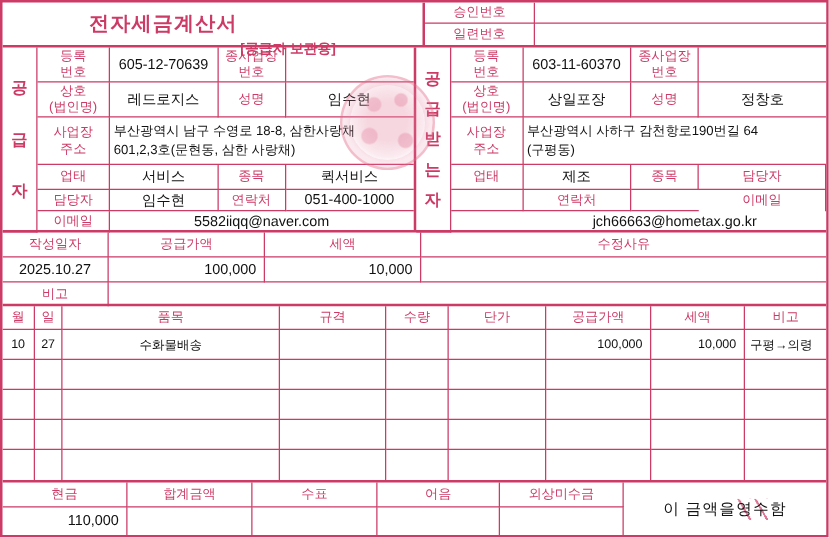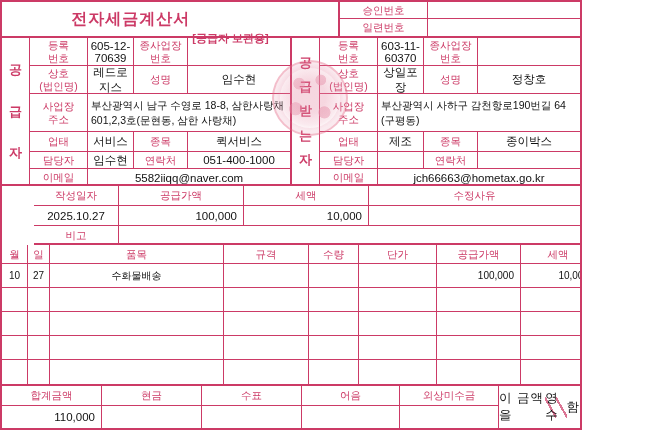--- a/index.html
+++ b/index.html
@@ -1,19 +1,19 @@
 <!DOCTYPE html>
 <html style="--accent: #cc3a66; --ink: #111111; --seal: #e58ca6;"><head>
 <meta charset="utf-8">
 <style>
   :root { --accent:#cc3a66; --ink:#111111; --seal:#e58ca6; }
   * { margin:0; padding:0; box-sizing:border-box; }
   body { background:#ffffff; font-family:"Liberation Sans","DejaVu Sans",sans-serif; }
   .sheet{
-    position:relative; width:582px; height:430px; background:#fff;
+    position:relative; width:663px; height:430px; background:#fff;
     border:2px solid var(--accent); color:var(--ink); overflow:hidden;
   }
   .row-section{ border-bottom:2px solid var(--accent); }
   .cell{ border-right:1px solid var(--accent); border-bottom:1px solid var(--accent);
          display:flex; align-items:center; overflow:hidden; }
   .no-r{ border-right:none; } .no-b{ border-bottom:none; }
   .lbl{ color:var(--accent); justify-content:center; text-align:center;
         font-size:10.5px; line-height:1.2; }
   .val{ color:var(--ink); font-size:11.5px; }
   .center{ justify-content:center; text-align:center; }
@@ -37,21 +37,21 @@
   .half.buyer{ border-left:2px solid var(--accent); }
   .party-label{ grid-row:1/7; color:var(--accent); font-weight:bold; font-size:13px;
                 justify-content:center; text-align:center; white-space:pre-line; }
   .party-label.s3{ line-height:3.2; } .party-label.s5{ line-height:1.85; }
   .span3{ grid-column:3/6; }
   .addr{ font-size:10.5px; line-height:1.35; padding:1px 3px; white-space:pre-line; }
 
   
   .summary{ display:grid; height:59px;
             grid-template-columns:85px 125px 125px 1fr;
-            grid-template-rows:20px 20px 19px;margin-left:32px; }
+            grid-template-rows:20px 20px 19px; }
   .summary .sp{ grid-column:2/5; }
 
   
   .items{ display:grid; height:141px;
           grid-template-columns:26px 22px 174px 85px 50px 78px 84px 75px 1fr;
           grid-template-rows:19px repeat(5,1fr); }
   .items .val{ font-size:10px; }
 
   
   .totals{ display:grid; height:42px;
@@ -158,21 +158,20 @@
       <div class="cell val center no-r">정창호</div>
 
       <div class="cell lbl pre">사업장
 주소</div>
       <div class="cell val addr span3 no-r">부산광역시 사하구 감천항로190번길 64
 (구평동)</div>
 
       <div class="cell lbl">업태</div>
       <div class="cell val center">제조</div>
       <div class="cell lbl">종목</div>
-      <div class="cell val center no-r">종이박스</div>
 
       <div class="cell lbl">담당자</div>
       <div class="cell val center"></div>
       <div class="cell lbl">연락처</div>
       <div class="cell val center no-r"></div>
 
       <div class="cell lbl no-b">이메일</div>
       <div class="cell val center span3 no-r no-b">jch66663@hometax.go.kr</div>
     </div>
   </div>
@@ -248,22 +247,22 @@
     <div class="cell val center no-b"></div>
     <div class="cell val center no-b"></div>
     <div class="cell val center no-b"></div>
     <div class="cell val right no-b"></div>
     <div class="cell val right no-b"></div>
     <div class="cell val right no-b"></div>
     <div class="cell val no-r no-b left"></div>
   </div>
 
   <div class="totals">
+    <div class="cell lbl">현금</div>
     <div class="cell lbl">합계금액</div>
-    <div class="cell lbl">현금</div>
     <div class="cell lbl">수표</div>
     <div class="cell lbl">어음</div>
     <div class="cell lbl">외상미수금</div>
 
     <div class="cell val receipt no-r no-b">
       <span>이 금액을 </span>
       <span class="slashed">영수</span>
       <span>함</span>
     </div>
 

